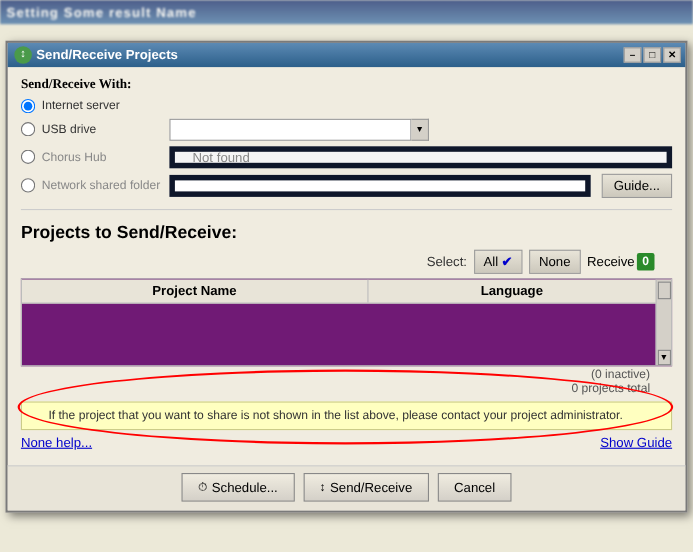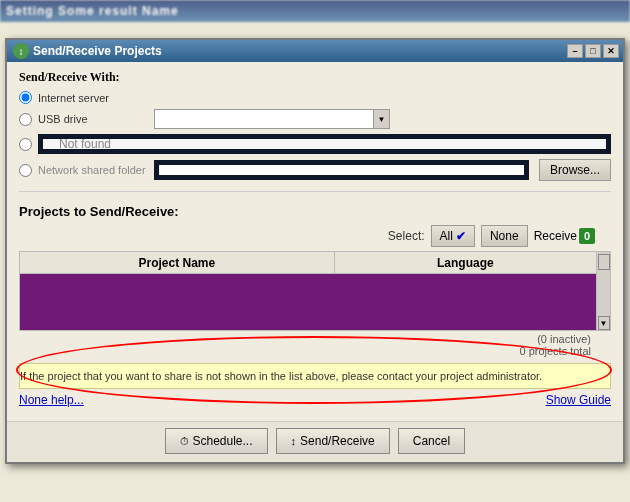--- a/index.html
+++ b/index.html
@@ -189,21 +189,21 @@
       margin-left: 4px;
     }
 
     .divider {
       height: 1px;
       background: #ccc;
       margin: 4px 0 6px 0;
     }
 
     .projects-section-label {
-      font-size: 13px;
+      font-size: 16px;
       font-weight: bold;
       margin-bottom: 6px;
       margin-top: 12px;
     }
 
     .select-row {
       display: flex;
       align-items: center;
       justify-content: flex-end;
       gap: 6px;
@@ -331,21 +331,21 @@
       font-size: 11px;
       color: #555;
       padding-right: 20px;
       padding-top: 2px;
     }
 
     
     .info-box {
       background: #ffffc0;
       border: 1px solid #cccc88;
-      padding: 6px 0;
+      padding: 6px 24px;
       font-size: 11px;
       color: #333;
       margin: 6px 0 4px 0;
       position: relative;
     }
 
     
     .red-oval {
       position: absolute;
       border: 2px solid red;
@@ -430,28 +430,29 @@
         <input type="radio" name="sr_option" style="">
         <span class="radio-label">USB drive</span>
         <div class="dropdown-wrap">
           <input class="dropdown-field" type="text" style="">
           <div class="dropdown-arrow">▼</div>
         </div>
       </div>
 
       <div class="radio-row">
         <input type="radio" name="sr_option" style="">
+        <span class="radio-label disabled">Chorus Hub</span>
         <input class="field-input readonly" type="text" readonly="" value="Not found" style="flex: 1 1 0%;">
       </div>
 
       <div class="radio-row">
         <input type="radio" name="sr_option" style="">
         <span class="radio-label disabled">Network shared folder</span>
         <input class="field-input" type="text" style="flex: 1 1 0%;">
-        <button class="browse-btn">Browse...</button>
+        <button class="browse-btn">Guide...</button>
       </div>
 
     </div>
 
     <div class="divider"></div>
 
     <div class="projects-section-label">Projects to Send/Receive:</div>
 
     <div class="select-row">
       <span class="select-label">Select:</span>

